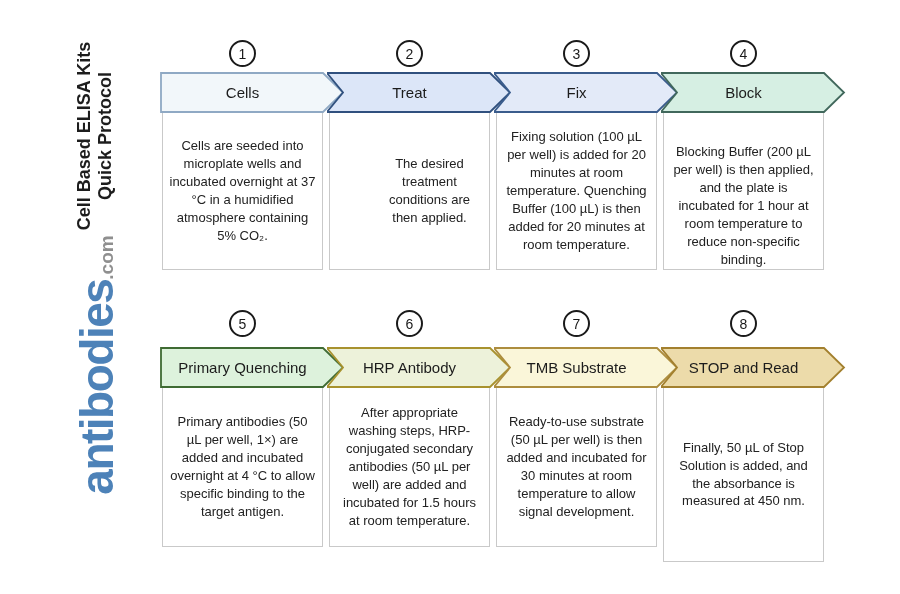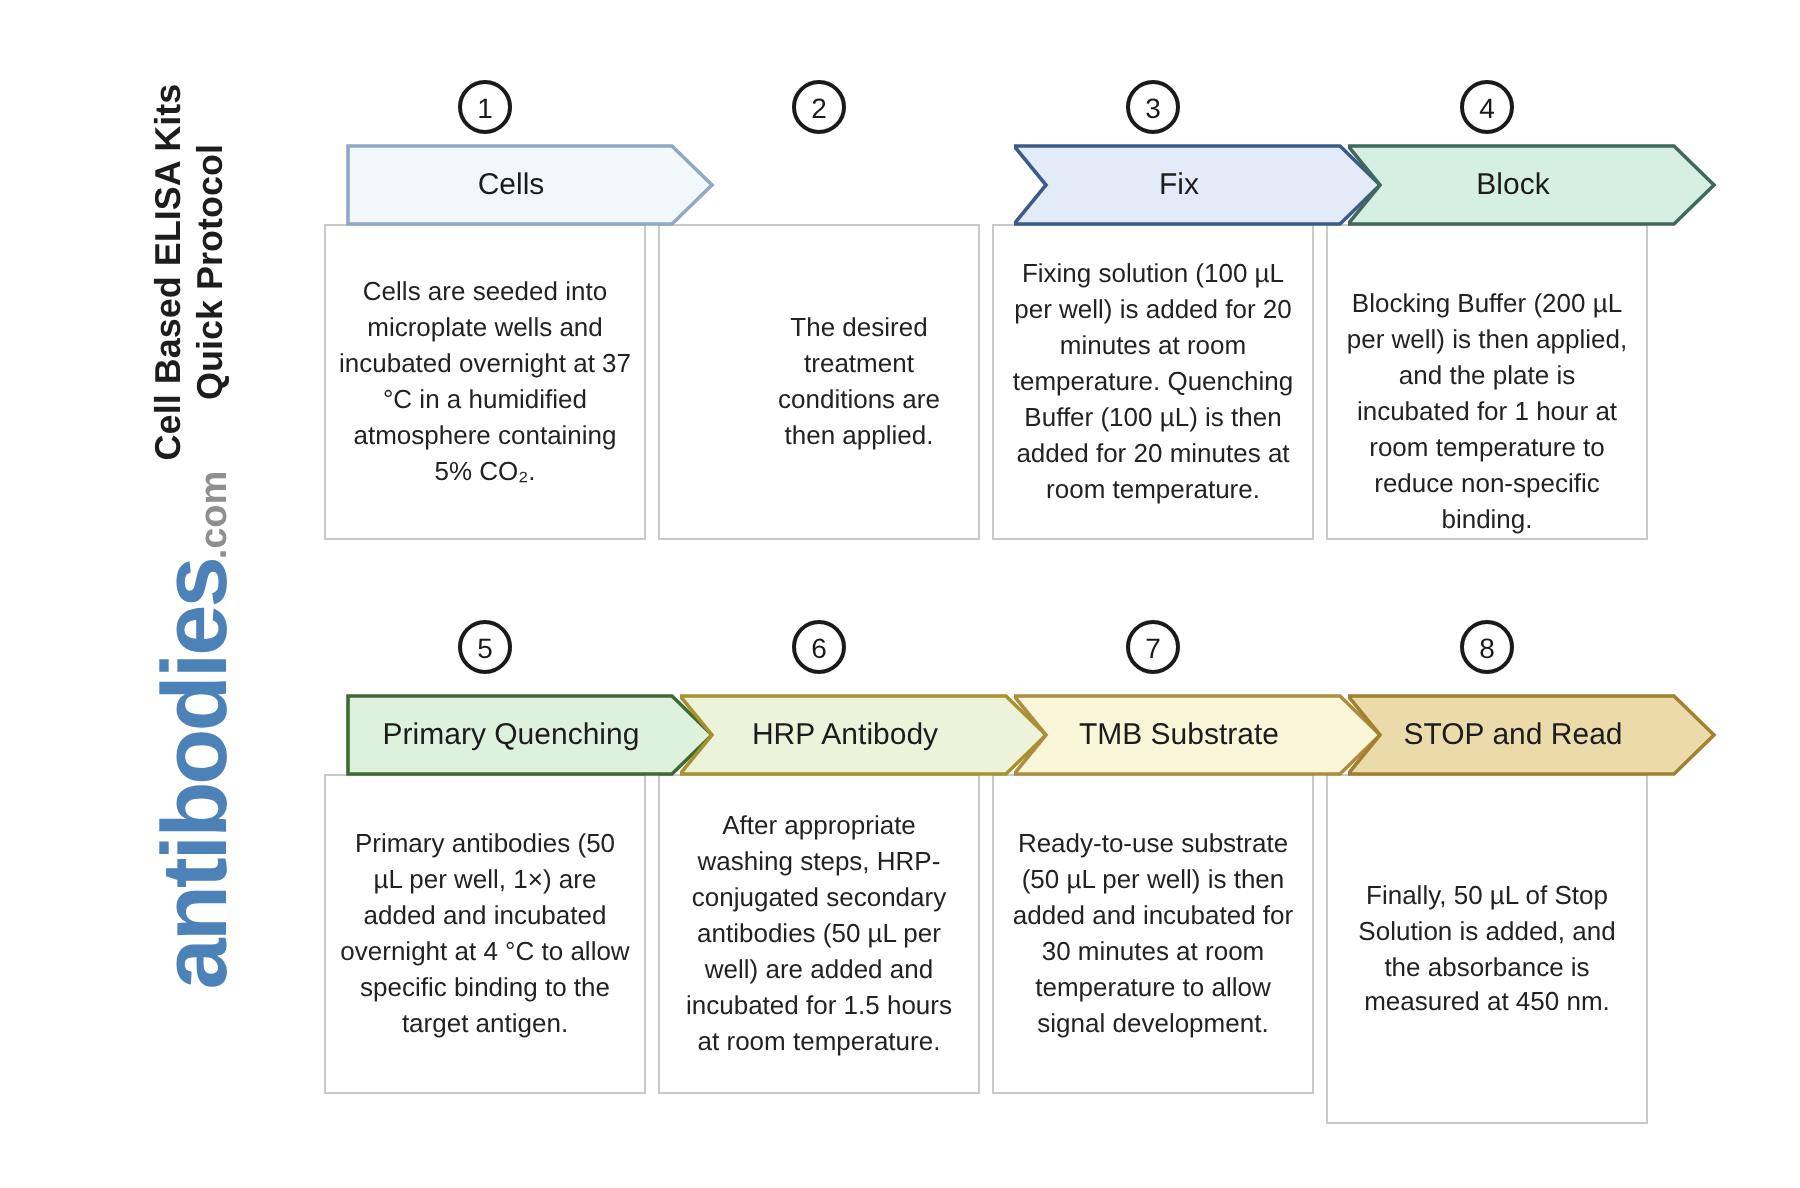--- a/index.html
+++ b/index.html
@@ -21,21 +21,21 @@
   }
   .logo-main{font-weight:bold;font-size:46px;letter-spacing:-1.5px;}
   .logo-suffix{font-weight:bold;font-size:19px;letter-spacing:0;}
   
   .step-circle{
     position:absolute;width:27px;height:27px;box-sizing:border-box;
     border:2px solid #1a1a1a;border-radius:50%;background:#fff;
     display:flex;align-items:center;justify-content:center;
     font-size:14px;color:#1a1a1a;
   }
-  .step-arrow{position:absolute;width:185px;height:41px;z-index:2;margin-left:13px;}
+  .step-arrow{position:absolute;width:185px;height:41px;z-index:2;}
   .step-arrow svg{position:absolute;left:0;top:0;}
   .step-label{
     position:absolute;left:2px;top:0;width:161px;height:41px;
     display:flex;align-items:center;justify-content:center;
     font-size:15px;color:#1c1c1c;
   }
   .step-box{
     position:absolute;width:161px;box-sizing:border-box;background:#fff;
     border:1px solid #c9c9c9;display:flex;align-items:center;justify-content:center;
     z-index:1;
@@ -66,20 +66,26 @@
         <polygon stroke-width="1.8" stroke-linejoin="miter" points="1,1 163,1 183,20.5 163,40 1,40" fill="#f2f7fa" stroke="#8fa9c4"></polygon>
       </svg>
       <div class="step-label">Cells</div>
     </div>
     <div class="step-box" style="left: 162px; top: 112px; height: 158px;">
       <div class="step-desc">Cells are seeded into microplate wells and incubated overnight at 37 °C in a humidified atmosphere containing 5% CO₂.</div>
     </div>
 
     <div class="step-circle" style="left: 396px; top: 40px;">
       <span class="step-num">2</span>
+    </div>
+    <div class="step-arrow" style="left: 327px; top: 72px;">
+      <svg width="185" height="41" viewBox="0 0 185 41">
+        <polygon stroke-width="1.8" stroke-linejoin="miter" points="0,1 163,1 183,20.5 163,40 0,40 16,20.5" fill="#dce6f8" stroke="#30507e"></polygon>
+      </svg>
+      <div class="step-label">Treat</div>
     </div>
     <div class="step-box" style="left: 329px; top: 112px; height: 158px; padding-left: 40px;">
       <div class="step-desc">The desired treatment conditions are then applied.</div>
     </div>
 
     <div class="step-circle" style="left: 563px; top: 40px;">
       <span class="step-num">3</span>
     </div>
     <div class="step-arrow" style="left: 494px; top: 72px;">
       <svg width="185" height="41" viewBox="0 0 185 41">

